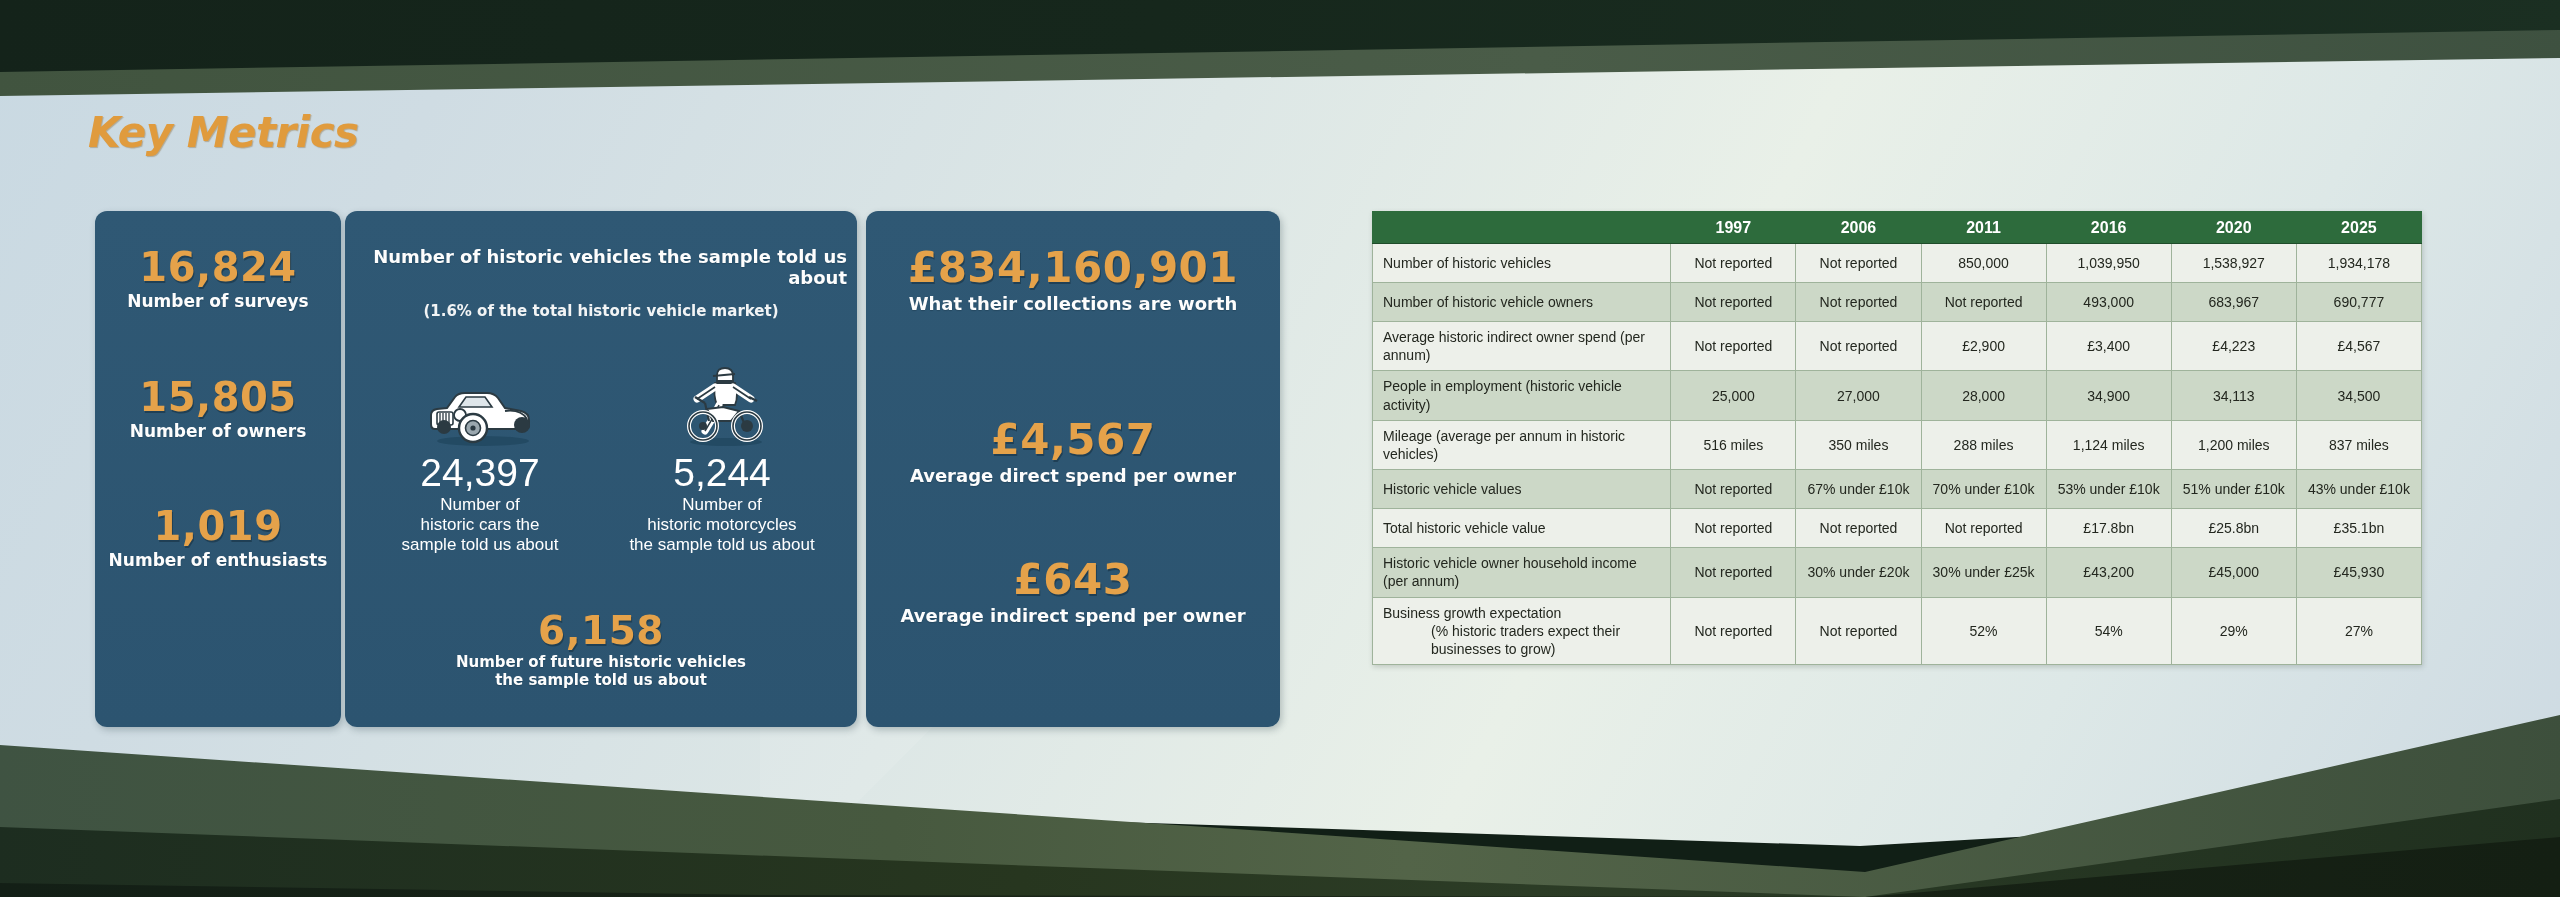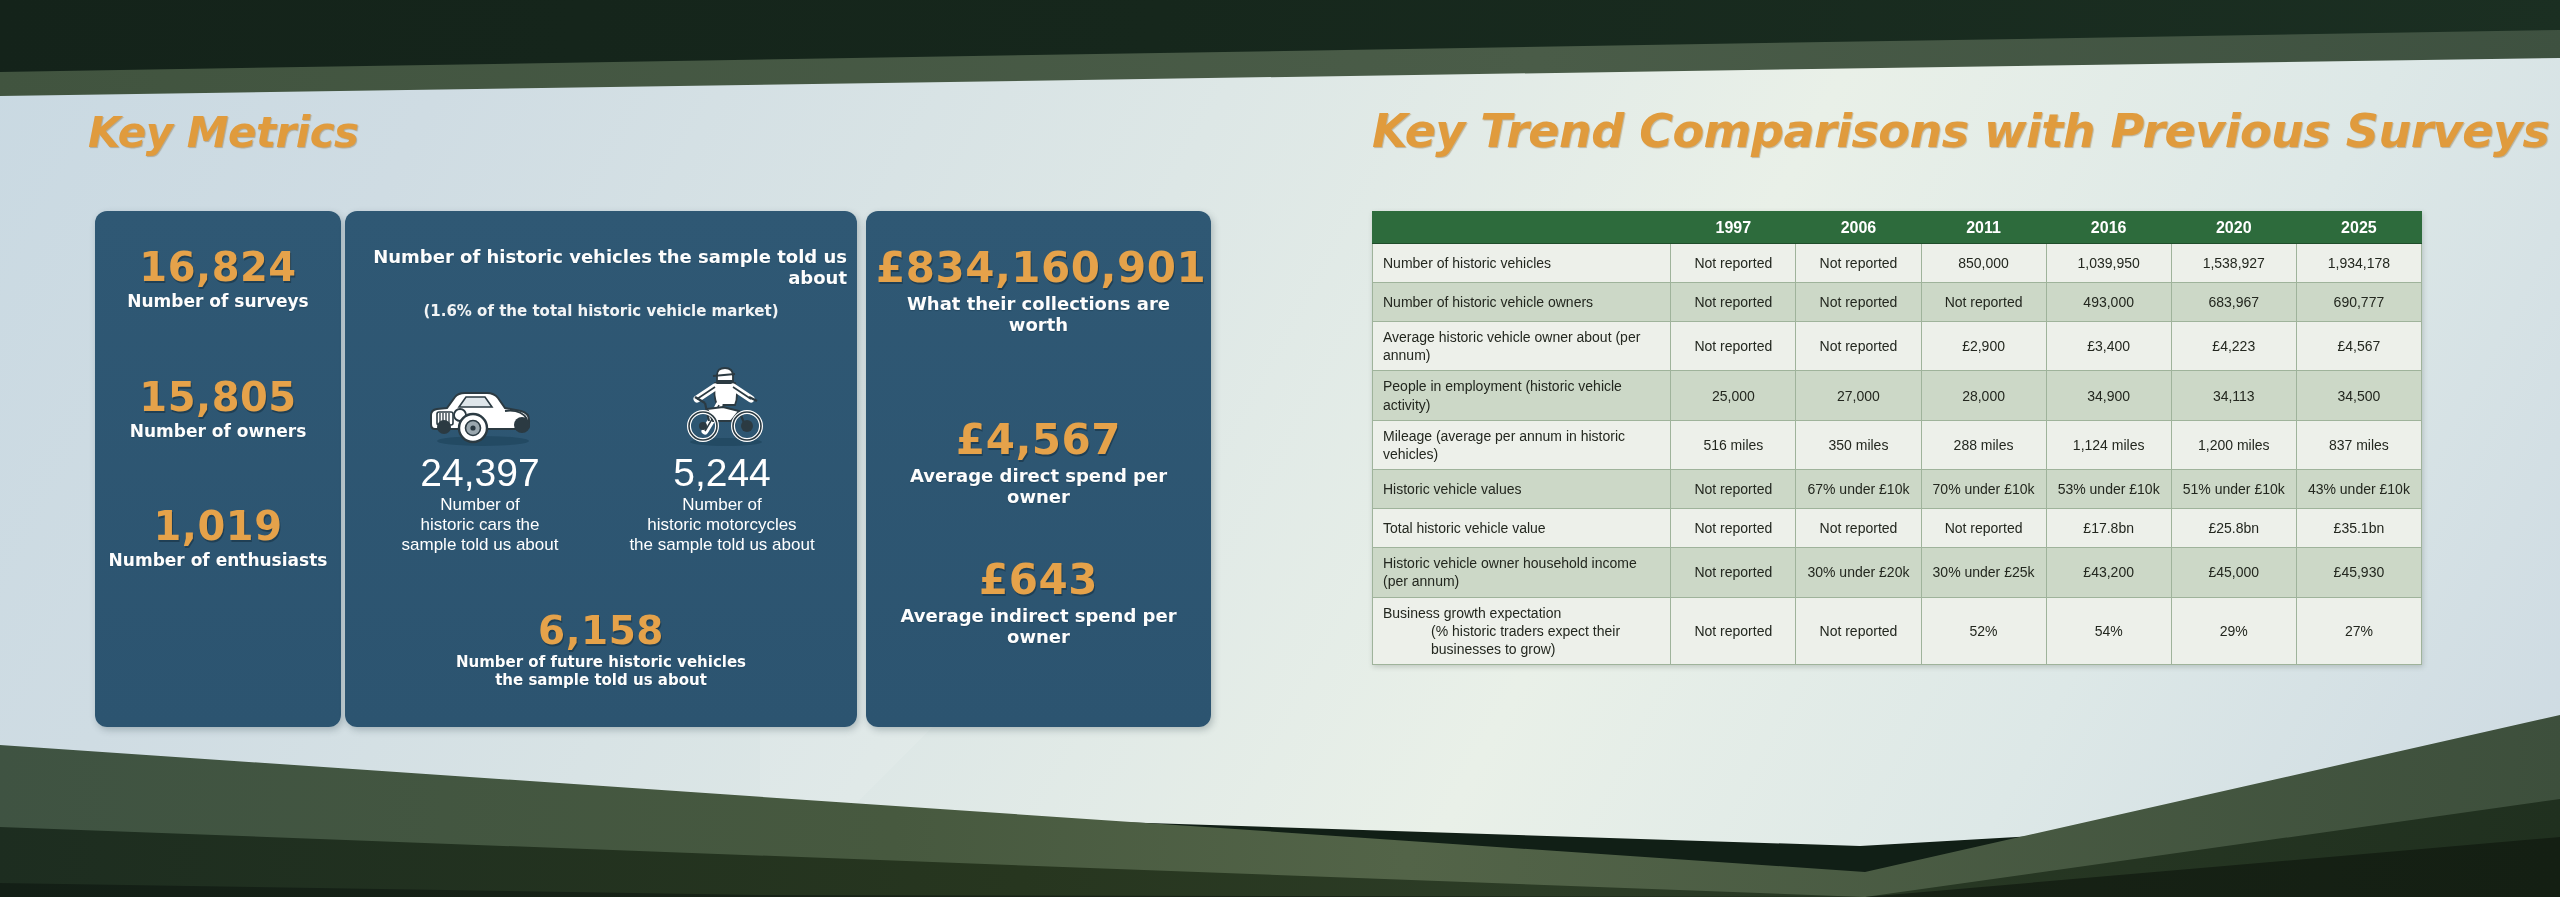--- a/index.html
+++ b/index.html
@@ -80,21 +80,21 @@
   
   .card {
     position: absolute;
     background: linear-gradient(180deg, #2f5874 0%, #2c5470 100%);
     border-radius: 12px;
     box-shadow: 2px 3px 7px rgba(40,60,70,.28);
     color: #fff;
   }
   #card-1 { left: 95px;  top: 211px; width: 246px;  height: 516px; }
   #card-2 { left: 345px; top: 211px; width: 512px;  height: 516px; }
-  #card-3 { left: 866px; top: 211px; width: 345px;  height: 516px; }
+  #card-3 { left: 866px; top: 211px; width: 414px;  height: 516px; }
 
   .metric { position: absolute; width: 100%; text-align: center; padding: 0 10px; }
   .metric .big {
     font-family: "DejaVu Sans", sans-serif;
     font-weight: bold;
     color: #e5a24a;
     line-height: 1.0;
     letter-spacing: 0.5px;
     text-shadow: 1px 2px 0 rgba(20,45,62,.55);
     white-space: nowrap;
@@ -304,21 +304,20 @@
       <div class="metric" id="c3-m2">
         <div class="big">£4,567</div>
         <div class="lbl">Average direct spend per owner</div>
       </div>
       <div class="metric" id="c3-m3">
         <div class="big">£643</div>
         <div class="lbl">Average indirect spend per owner</div>
       </div>
     </div>
 
-    <div class="section-title" id="title-right">Key Trend Comparisons with Previous Surveys</div>
 
     <table id="trend-table">
       <thead>
         <tr>
           <th class="corner"></th>
         <th class="yearcol">1997</th>
             <th class="yearcol">2006</th>
             <th class="yearcol">2011</th>
             <th class="yearcol">2016</th>
             <th class="yearcol">2020</th>
@@ -338,21 +337,21 @@
           <tr class="even">
             <td class="rowlabel">Number of historic vehicle owners</td>
             <td class="val">Not reported</td>
             <td class="val">Not reported</td>
             <td class="val">Not reported</td>
             <td class="val">493,000</td>
             <td class="val">683,967</td>
             <td class="val">690,777</td>
           </tr>
           <tr class="odd">
-            <td class="rowlabel">Average historic vehicle owner about (per annum)</td>
+            <td class="rowlabel">Average historic indirect owner spend (per annum)</td>
             <td class="val">Not reported</td>
             <td class="val">Not reported</td>
             <td class="val">£2,900</td>
             <td class="val">£3,400</td>
             <td class="val">£4,223</td>
             <td class="val">£4,567</td>
           </tr>
           <tr class="even">
             <td class="rowlabel">People in employment (historic vehicle activity)</td>
             <td class="val">25,000</td>

